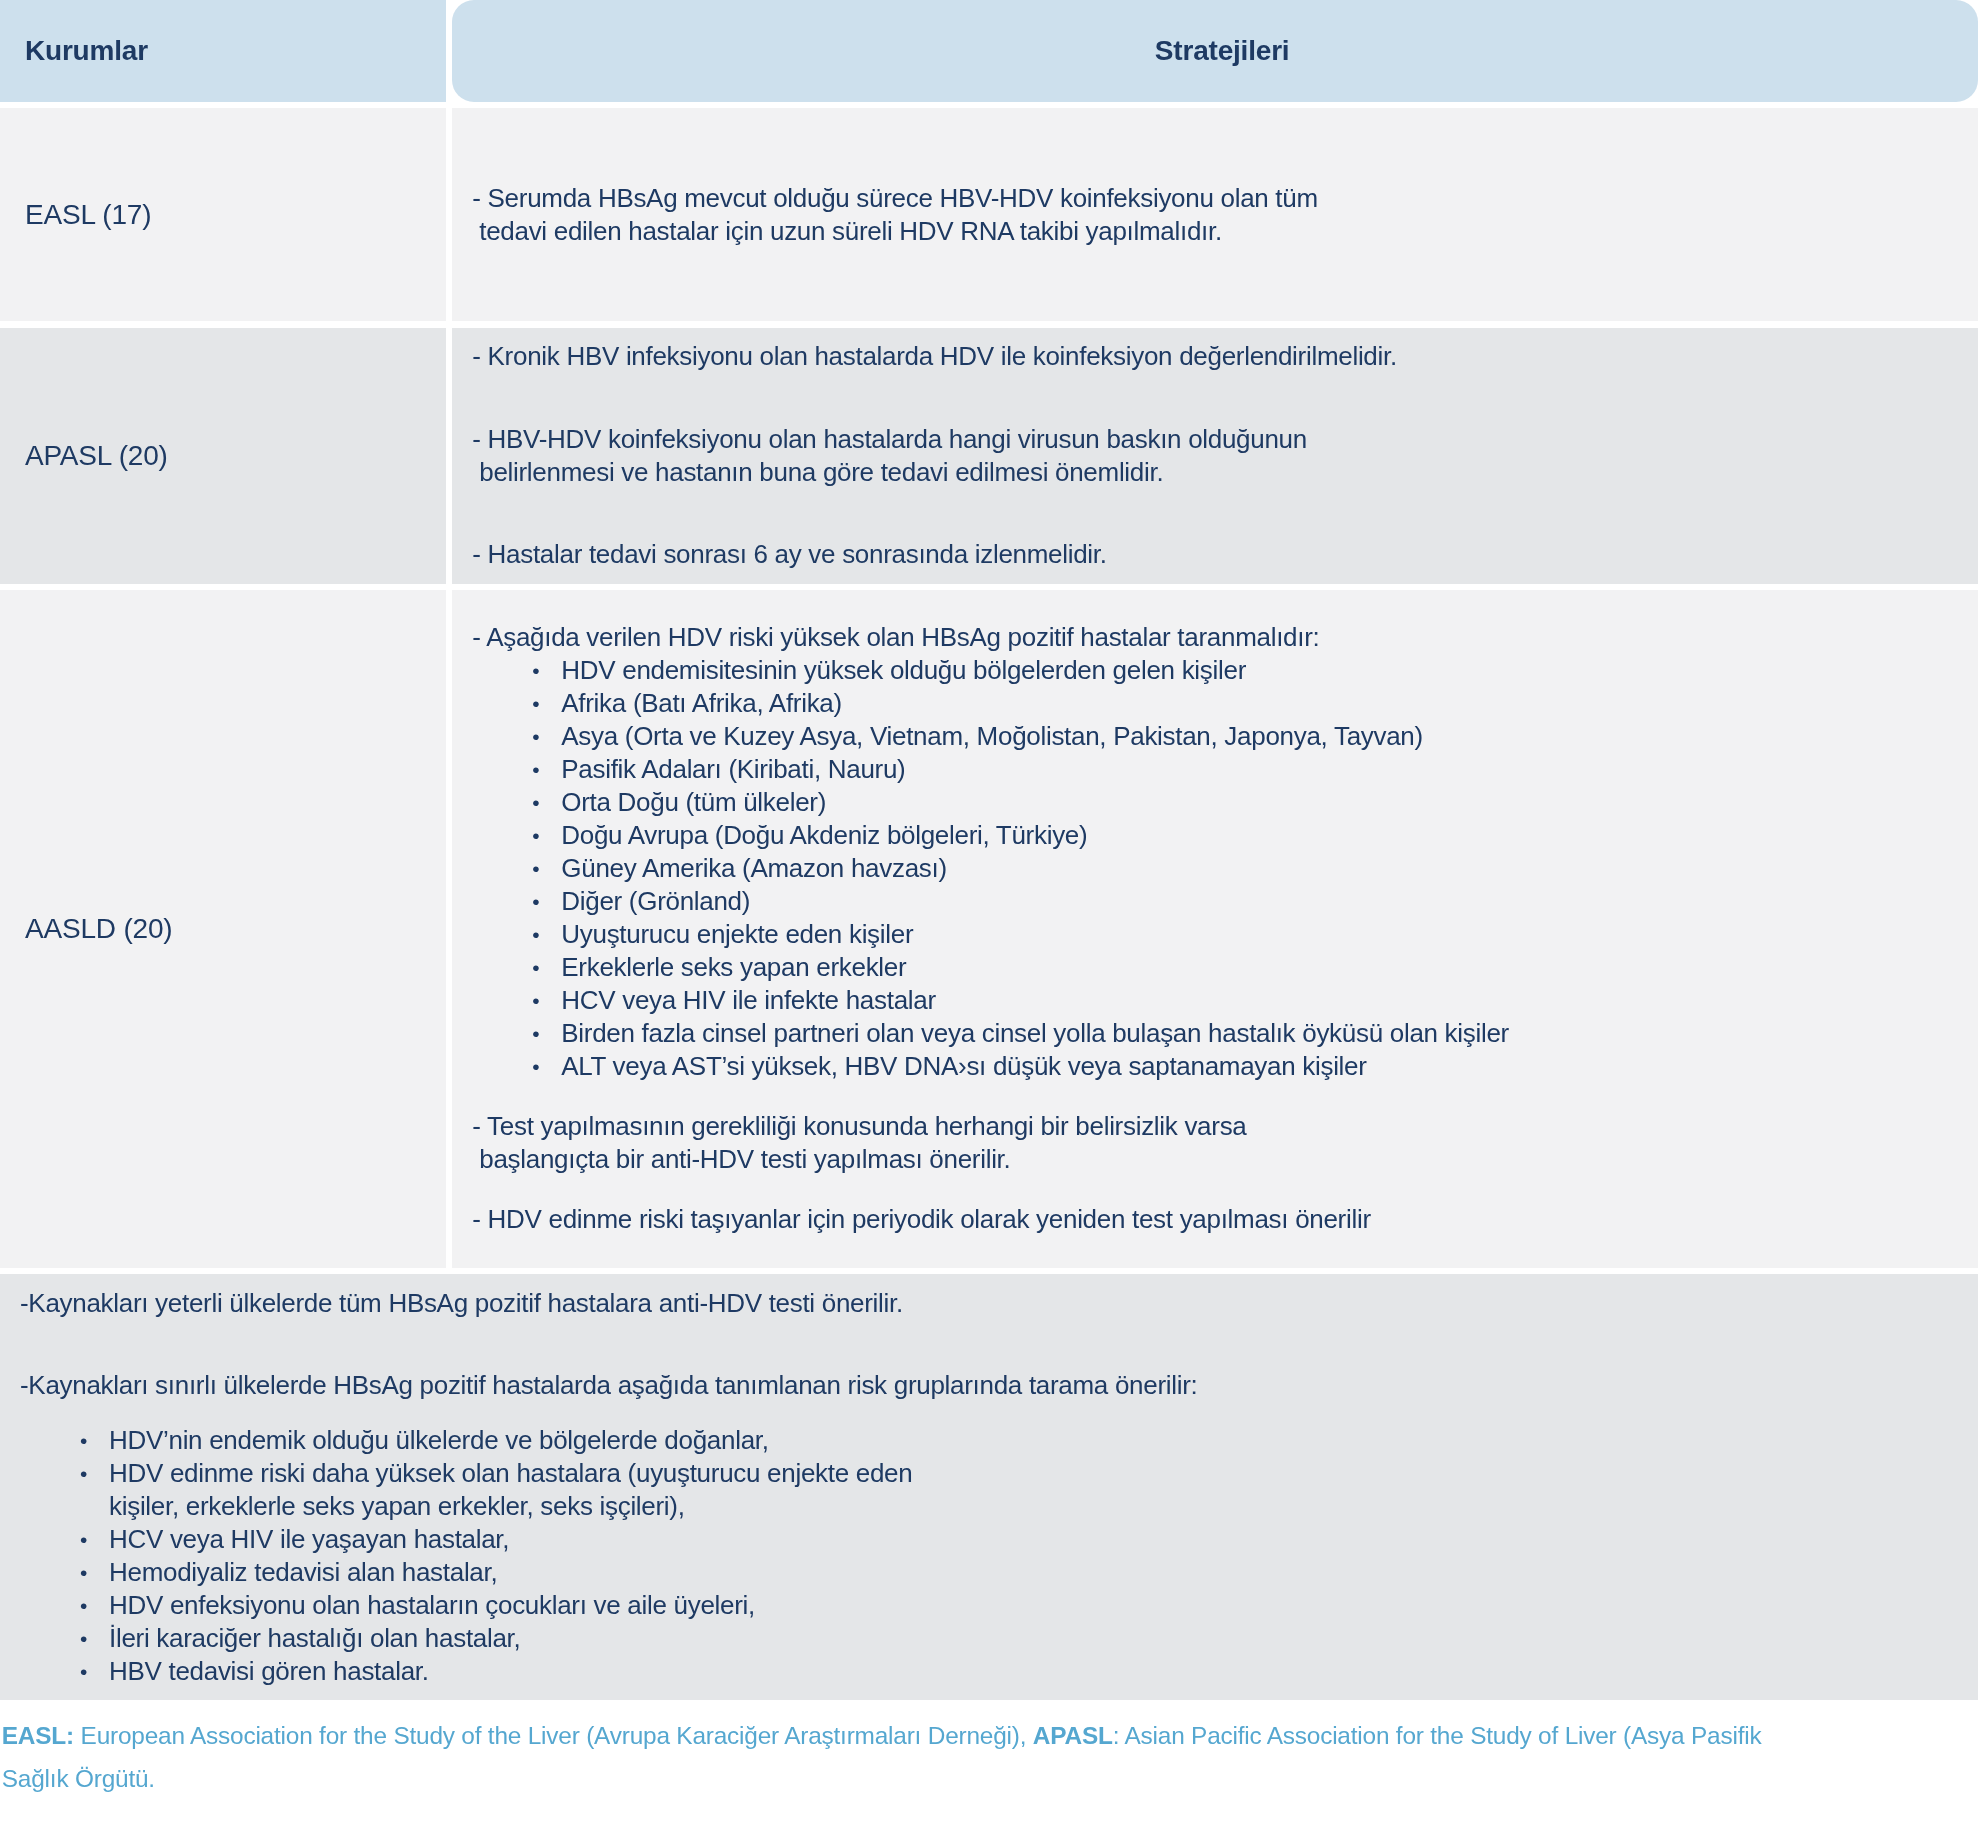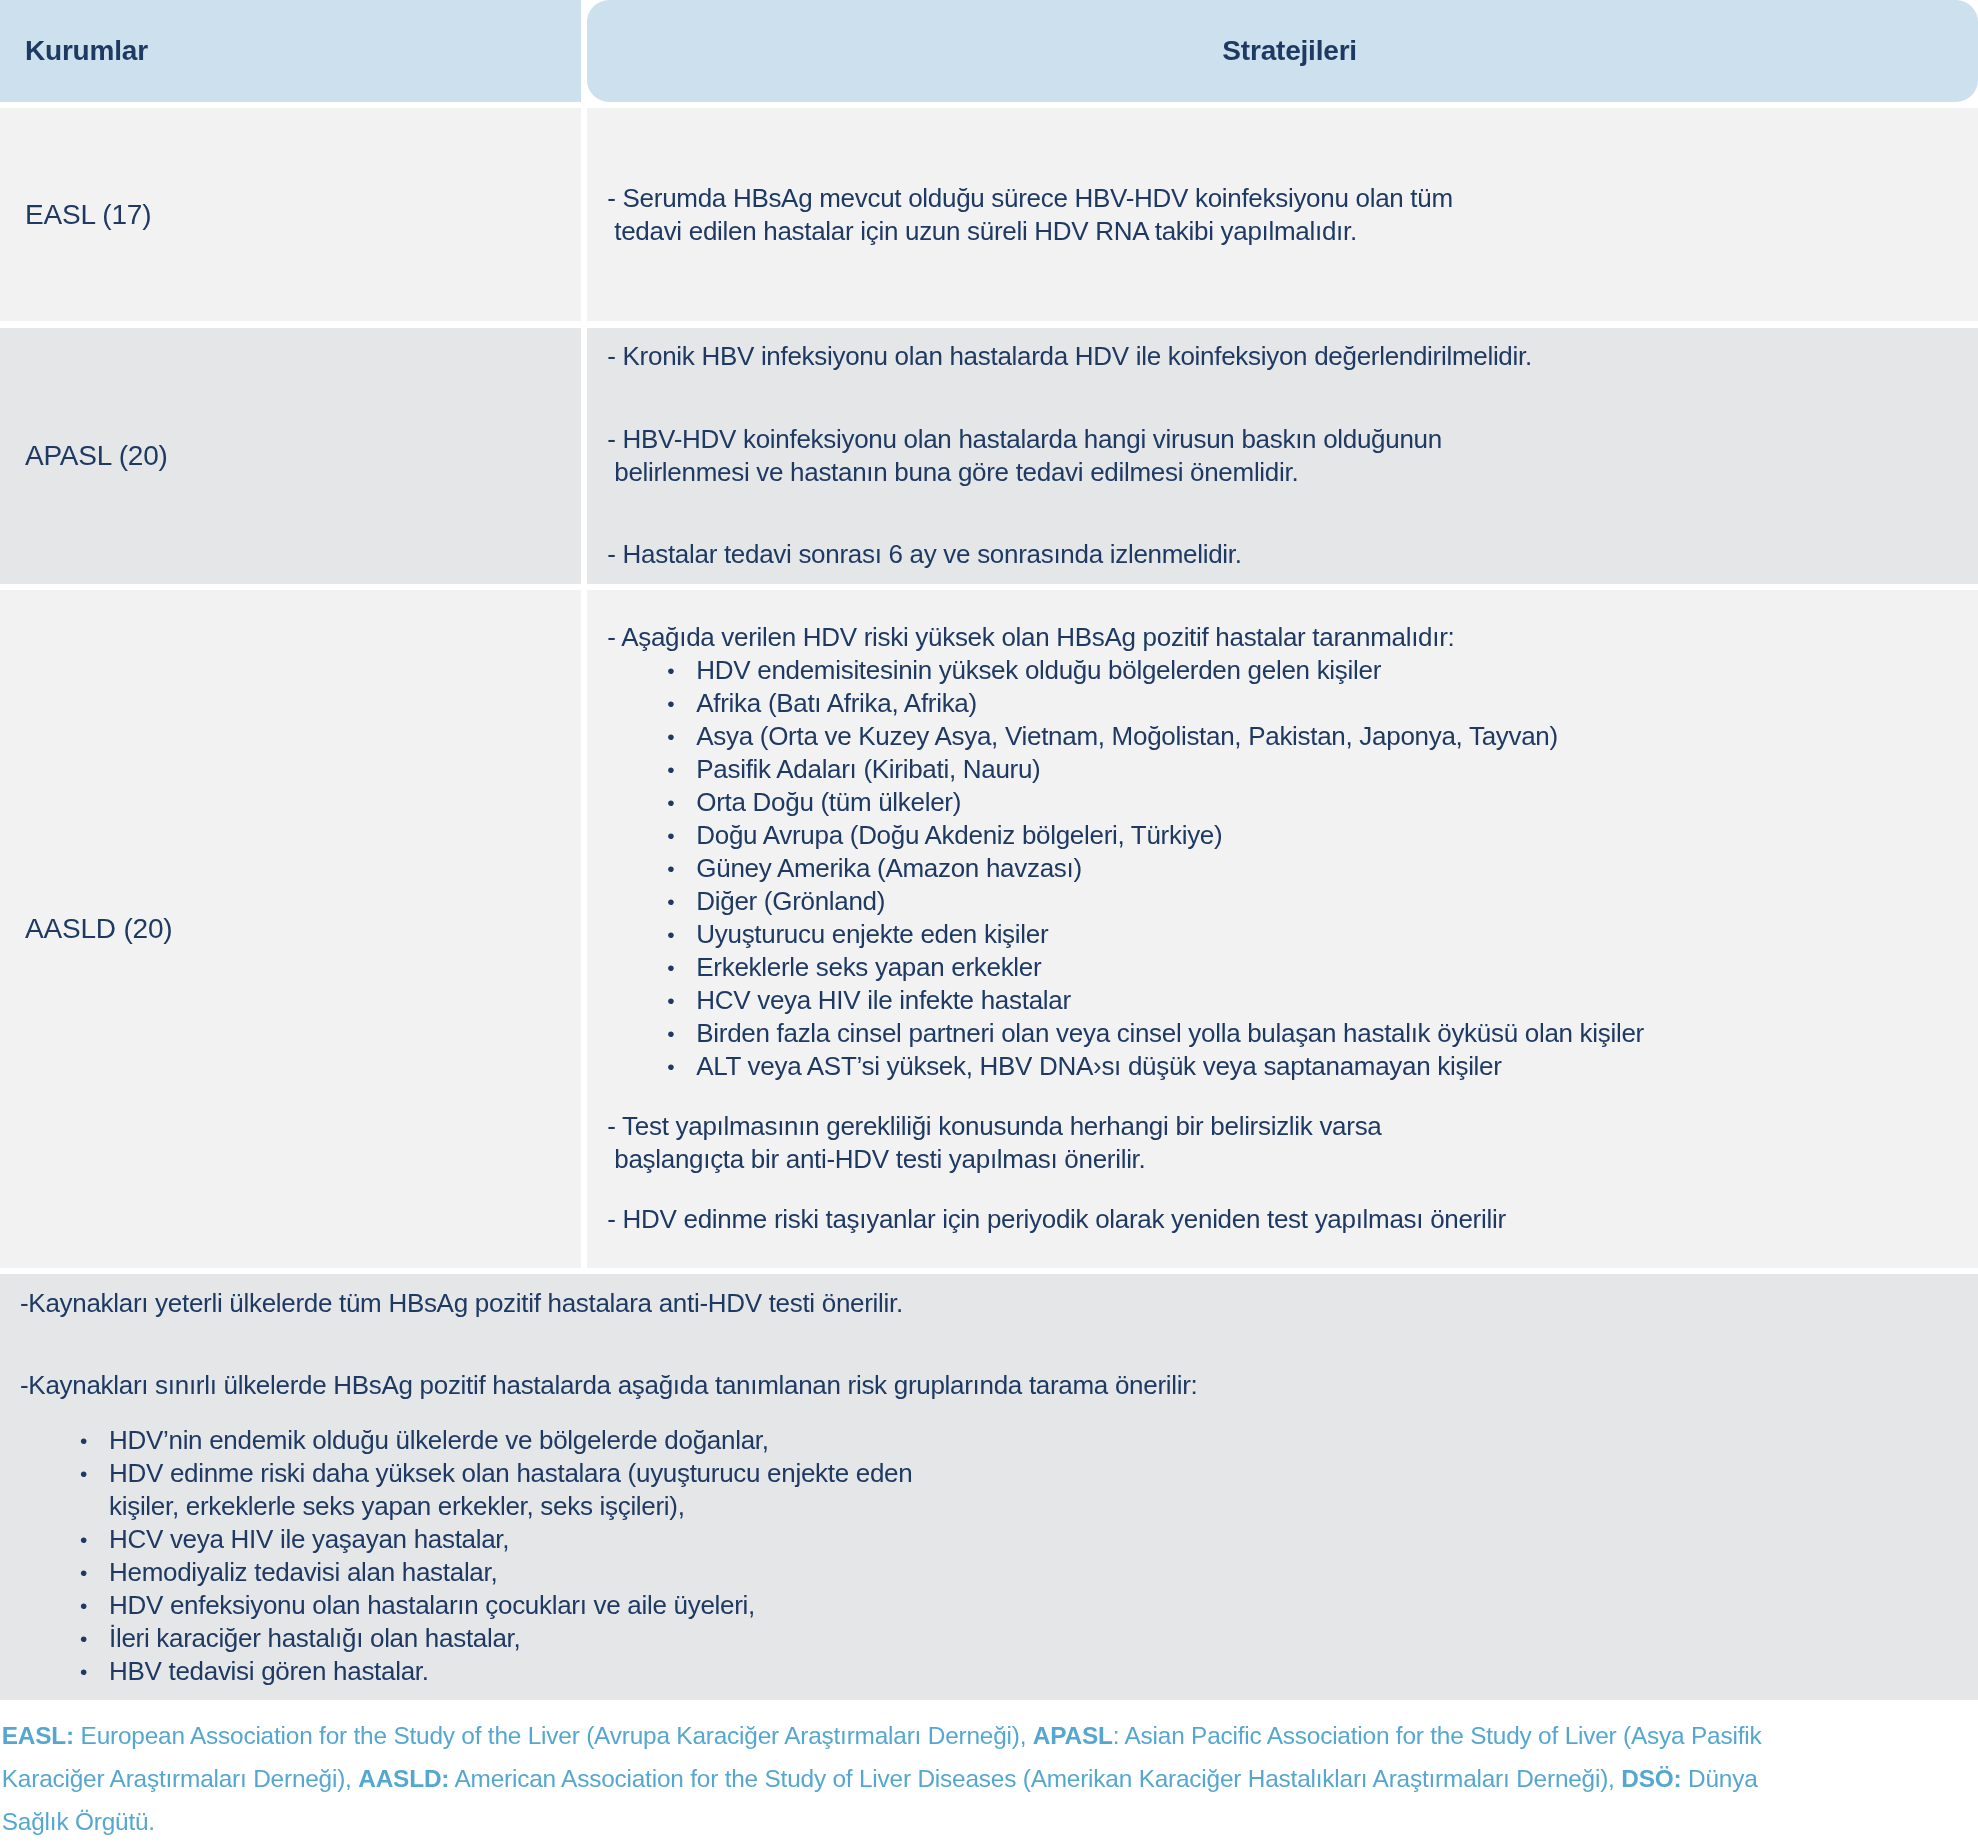--- a/index.html
+++ b/index.html
@@ -9,21 +9,21 @@
     background: #ffffff;
     overflow: hidden;
     font-family: "Liberation Sans", "DejaVu Sans", sans-serif;
     color: var(--text-navy, #1e3a63);
   }
   .table { width: 1978px; }
   .row { display: flex; column-gap: 6.3px; margin-bottom: 6.3px; background: #ffffff; }
   .row:last-child { margin-bottom: 0; }
   .cell { box-sizing: border-box; }
   .cell.left {
-    width: 581px;
+    width: 446px;
     flex: none;
     display: flex;
     align-items: center;
     padding-left: 25px;
   }
   .cell.right {
     flex: 1;
     display: flex;
     flex-direction: column;
     justify-content: center;
@@ -267,16 +267,15 @@
               </div>
             </div>
           </div>
         </div>
       </div>
     </div>
 </div>
 
 <div class="footnote" id="footnote">
     <div class="fline"><span class="b">EASL:</span><span> European Association for the Study of the Liver (Avrupa Karaciğer Araştırmaları Derneği), </span><span class="b">APASL</span><span>: Asian Pacific Association for the Study of Liver (Asya Pasifik</span></div>
-    <div class="fline"><span>Karaciğer Araştırmaları Derneği), </span><span class="b">AASLD:</span><span> American Association for the Study of Liver Diseases (Amerikan Karaciğer Hastalıkları Araştırmaları Derneği), </span><span class="b">DSÖ:</span><span> Dünya</span></div>
     <div class="fline"><span>Sağlık Örgütü.</span></div>
   </div>
 
 
 </body></html>

